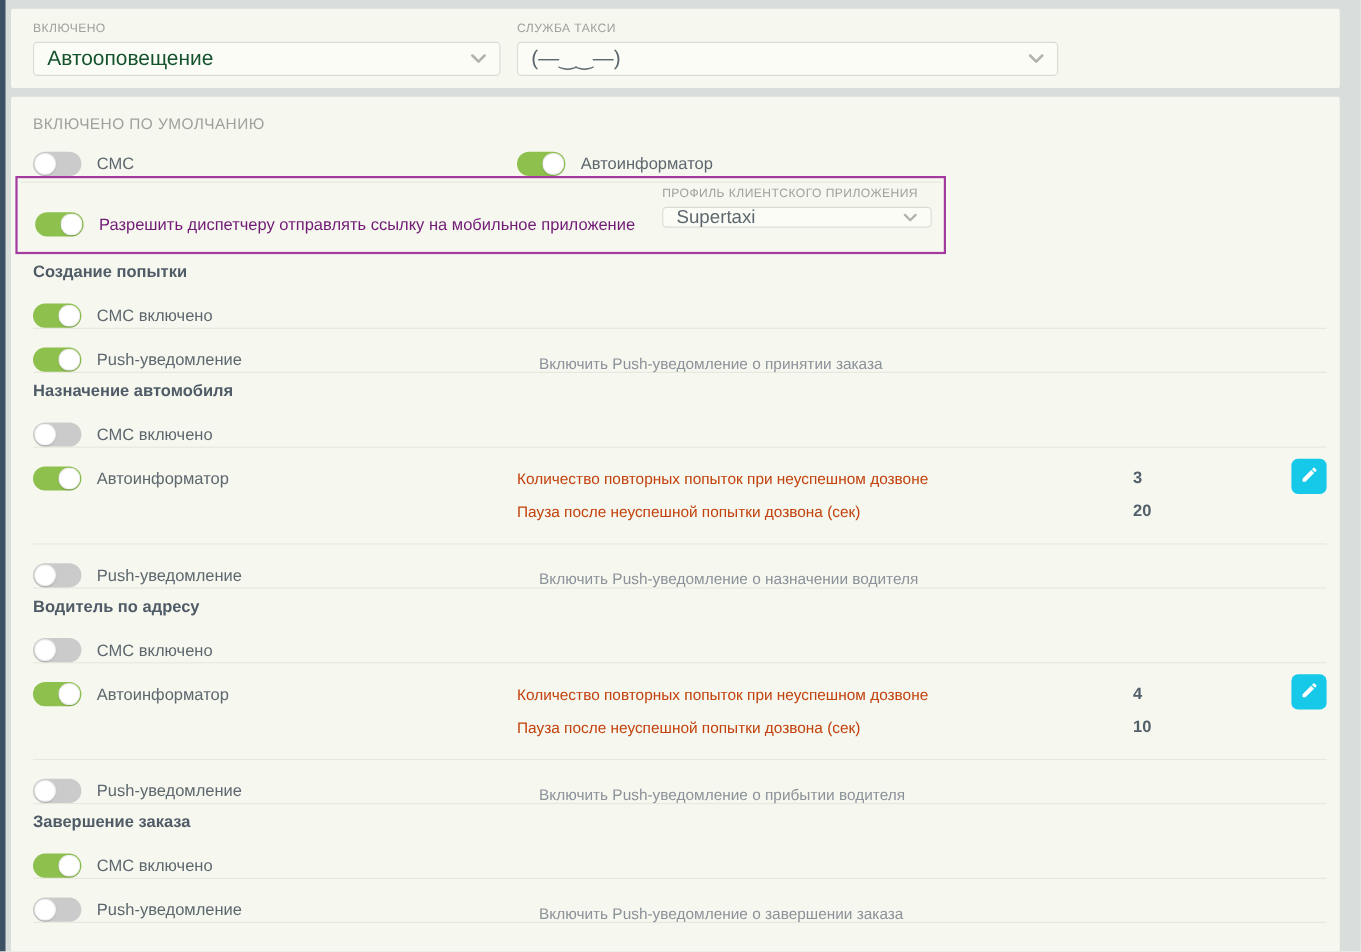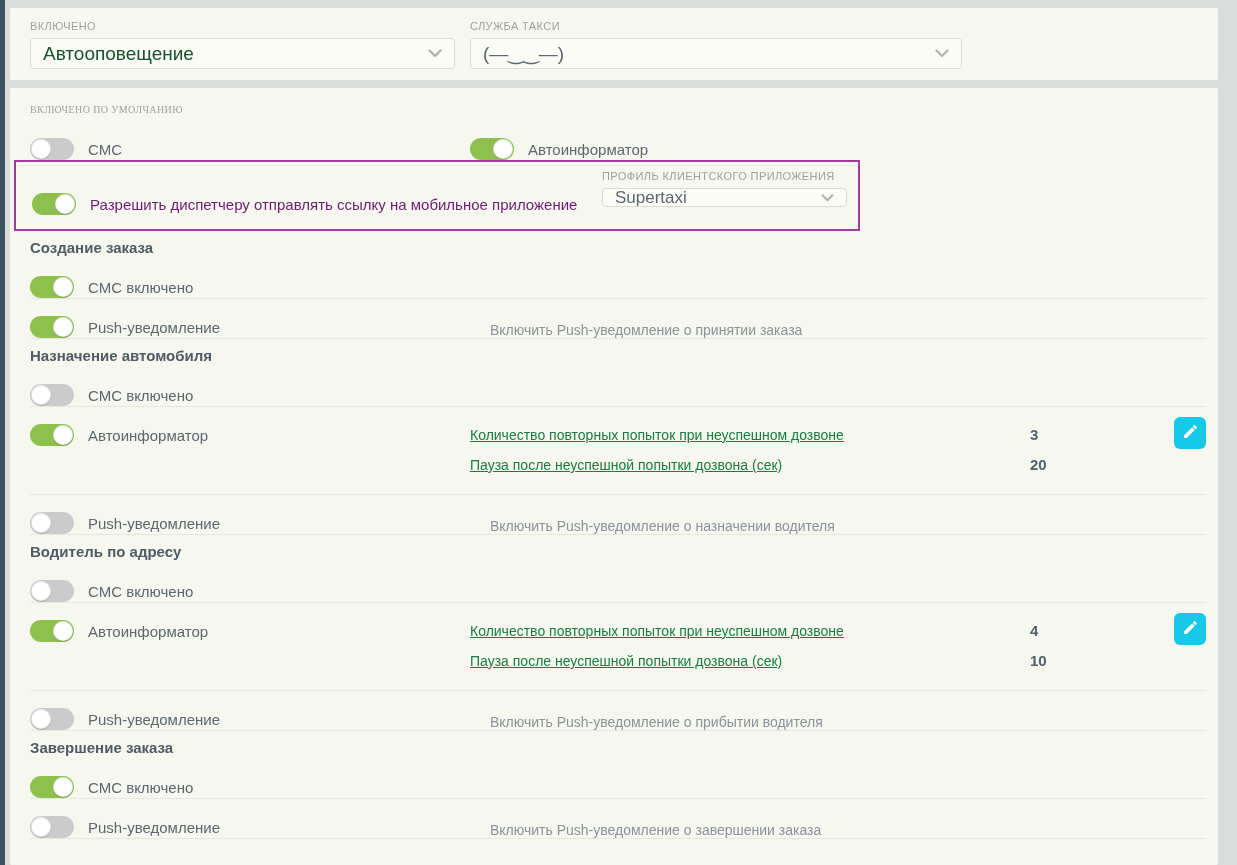--- a/index.html
+++ b/index.html
@@ -24,35 +24,35 @@
     height:31px; background:#fbfcf6; border:1px solid #dbdbd1; border-radius:4px;
     display:flex; align-items:center; justify-content:space-between;
     padding:0 12px; cursor:pointer;
   }
   .select-value { font-size:19px; line-height:1; }
   .select-value.orange { color:#14532d; }
   .select-value.gray { color:#5d676e; }
   .chevron { display:flex; align-items:center; }
 
   
-  .caption { margin:16px 0 0 20px; height:16px; font-size:10px; color:#9fa19a; letter-spacing:.4px;font-family:Liberation Serif, serif; }
+  .caption { margin:16px 0 0 20px; height:16px; font-size:14px; color:#9fa19a; letter-spacing:.4px; }
   .row {
     margin:0 12px 0 20px; height:40px;
     display:flex; align-items:flex-end;
     border-bottom:1px solid #e6e7dd;
   }
   .row.no-border { border-bottom:none; }
   .row.tall { height:88px; align-items:flex-start; }
   .col1 { width:440px; display:flex; align-items:center; flex-shrink:0; }
   .row.tall .col1 { margin-top:17px; }
   .row-label { font-size:15px; color:#5d676e; margin-left:14px; }
   .desc { font-size:14px; color:#8b9299;margin-left:20px; }
   .params { margin-top:13px; display:flex; flex-direction:column; }
   .param-line { display:flex; line-height:30px; }
-  .param-name { font-size:14px; color:#15803d; width:560px;text-decoration:underline; }
+  .param-name { font-size:14px; color:#c2410c; width:560px; }
   .param-value { font-size:15px; font-weight:bold; color:#51606b; }
 
   
   .toggle {
     width:44px; height:22px; border-radius:11px; background:#cbcbcb;
     position:relative; flex-shrink:0; cursor:pointer;
     transition:background .15s;
   }
   .toggle .knob {
     position:absolute; top:1px; left:1px; width:20px; height:20px;
@@ -148,21 +148,21 @@
         <span class="select-value gray">Supertaxi</span>
         <span class="chevron">
           <svg width="13" height="8" viewBox="0 0 14 9">
               <path d="M1.5 1.5 L7 7 L12.5 1.5" stroke="#b3b3ab" stroke-width="2.4" fill="none" stroke-linecap="round" stroke-linejoin="round"></path>
             </svg>
         </span>
       </div>
     </div>
   </div>
 
-  <div class="section-title">Создание заказа</div>
+  <div class="section-title">Создание попытки</div>
   <div class="row">
     <div class="col1">
       <div class="toggle on">
           <div class="knob"></div>
         </div>
       <span class="row-label">СМС включено</span>
     </div>
   </div>
   <div class="row">
     <div class="col1">

